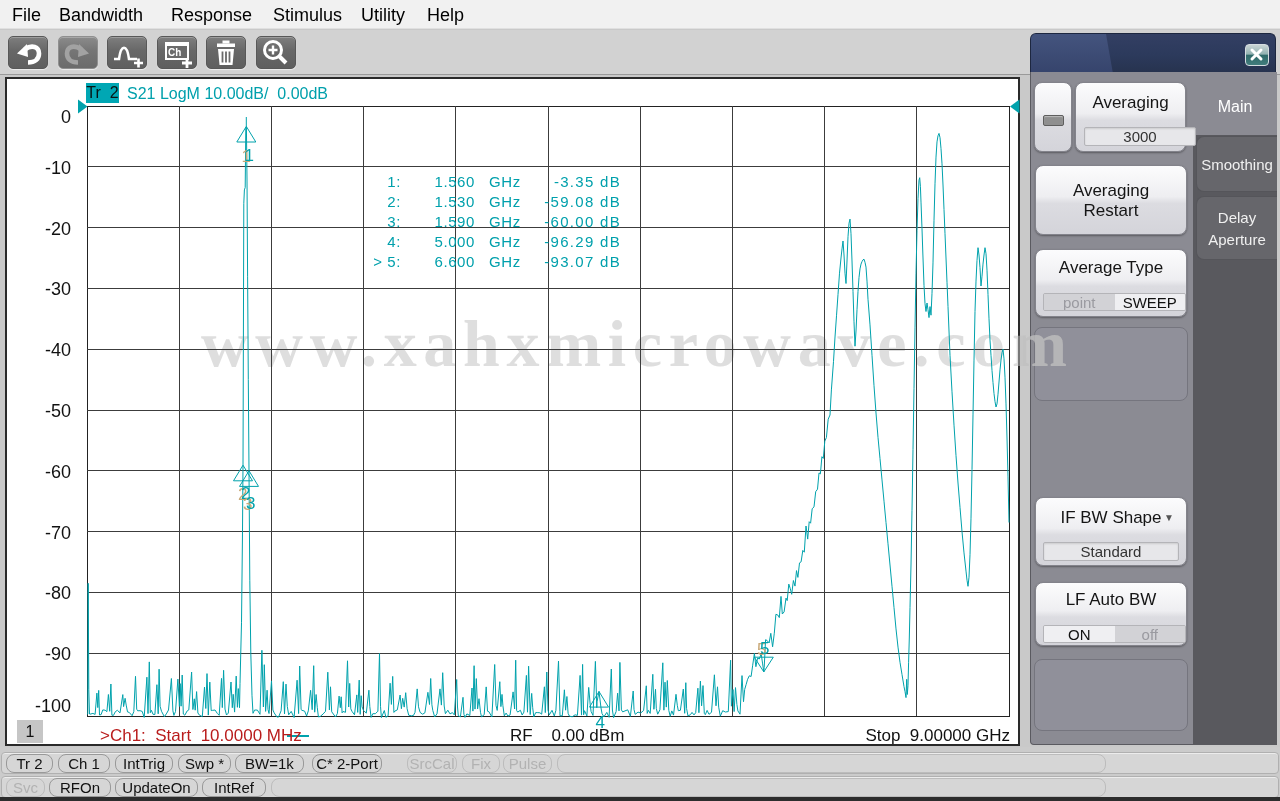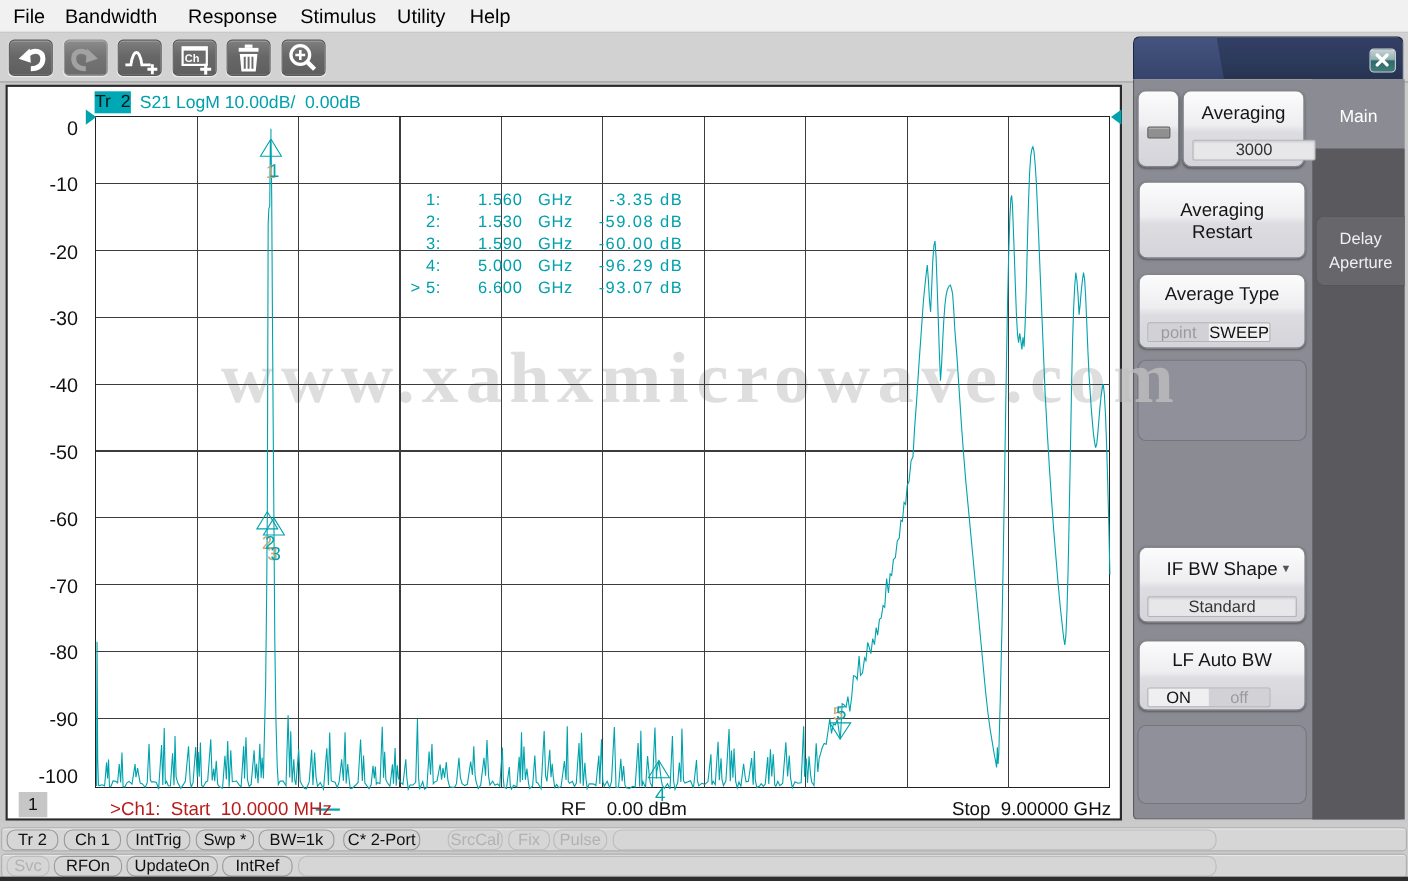--- a/index.html
+++ b/index.html
@@ -55,21 +55,21 @@
   #tabmain { position:absolute; left:162px; top:0px; width:84px; height:63px; background:#8b8b93;
     color:#fff; font-size:16px; text-align:center; line-height:70px; }
   .pbtn { position:absolute; left:4px; width:152px; border-radius:8px; border:1px solid #83838b;
     background:linear-gradient(#fcfcfd,#eeeef1 45%,#dcdce1 55%,#d4d4da);
     box-shadow:0 1px 2px rgba(0,0,0,.35); color:#151515; }
   .pbtn .t { position:absolute; width:100%; text-align:center; font-size:17px; }
   .pbtn.empty { background:#90909a; border:1px solid #75757e; box-shadow:none; }
   .inset { position:absolute; left:7px; width:136px; height:19px; background:#e7e7ea;
     border:1px solid #b4b4b8; border-radius:2px; font-size:15px; color:#333;
     text-align:center; line-height:18px; box-shadow:inset 0 1px 2px rgba(0,0,0,.12); }
-  .seg { position:absolute; left:7px; width:112px; height:18px; border:1px solid #b4b4b8;
+  .seg { position:absolute; left:7px; width:143px; height:18px; border:1px solid #b4b4b8;
     border-radius:2px; overflow:hidden; font-size:15px; line-height:17px; }
   .seg .a { position:absolute; left:0; top:0; width:50%; height:100%; text-align:center; }
   .seg .b { position:absolute; left:50%; top:0; width:50%; height:100%; text-align:center; }
   .segoff { background:#d2d2d6; color:#9a9aa0; }
   .segon  { background:#efeff2; color:#111; }
   .wm { position:absolute; left:201px; top:306px; font-size:66px;
     font-weight:bold; font-family:"Liberation Serif", serif; color:rgba(192,192,192,0.52);
     letter-spacing:6.7px; white-space:nowrap; }
   #watermark { z-index:4; }
   #watermark2 { z-index:50; clip-path:inset(0px 0px 0px 822px); }
@@ -229,20 +229,21 @@
     <div class="cap">Avg BW</div>
     <div id="pclose">
         <svg width="22" height="20" viewBox="0 0 22 20" style="position:absolute;left:0;top:0">
           <path d="M6,5 L15,14 M15,5 L6,14" stroke="#fff" stroke-width="3" stroke-linecap="round"></path>
         </svg>
       </div>
   </div>
   <div id="pbody">
     <div id="tabmain">Main</div>
     <div id="tabcol">
+      <div class="tab" style="top:1px; height:56px; line-height:56px">Smoothing</div>
       <div class="tab" style="top:61px; height:64px; padding-top:10px; line-height:22px">Delay<br>Aperture</div>
     </div>
     <div class="pbtn" style="left:3px; top:10px; width:38px; height:70px">
       <div style="position:absolute; left:8px; top:32px; width:21px; height:11px; background:#8f8f8f; border:1px solid #5e5e5e; border-radius:2px; box-shadow:inset 0 1px 1px rgba(255,255,255,.4)"></div>
     </div>
     <div class="pbtn" style="left:44px; top:10px; width:111px; height:70px">
       <div class="t" style="top:10px">Averaging</div>
       <div class="inset" style="left:8px; top:44px; width:112px">3000</div>
     </div>
     <div class="pbtn" style="top:93px; height:70px">

